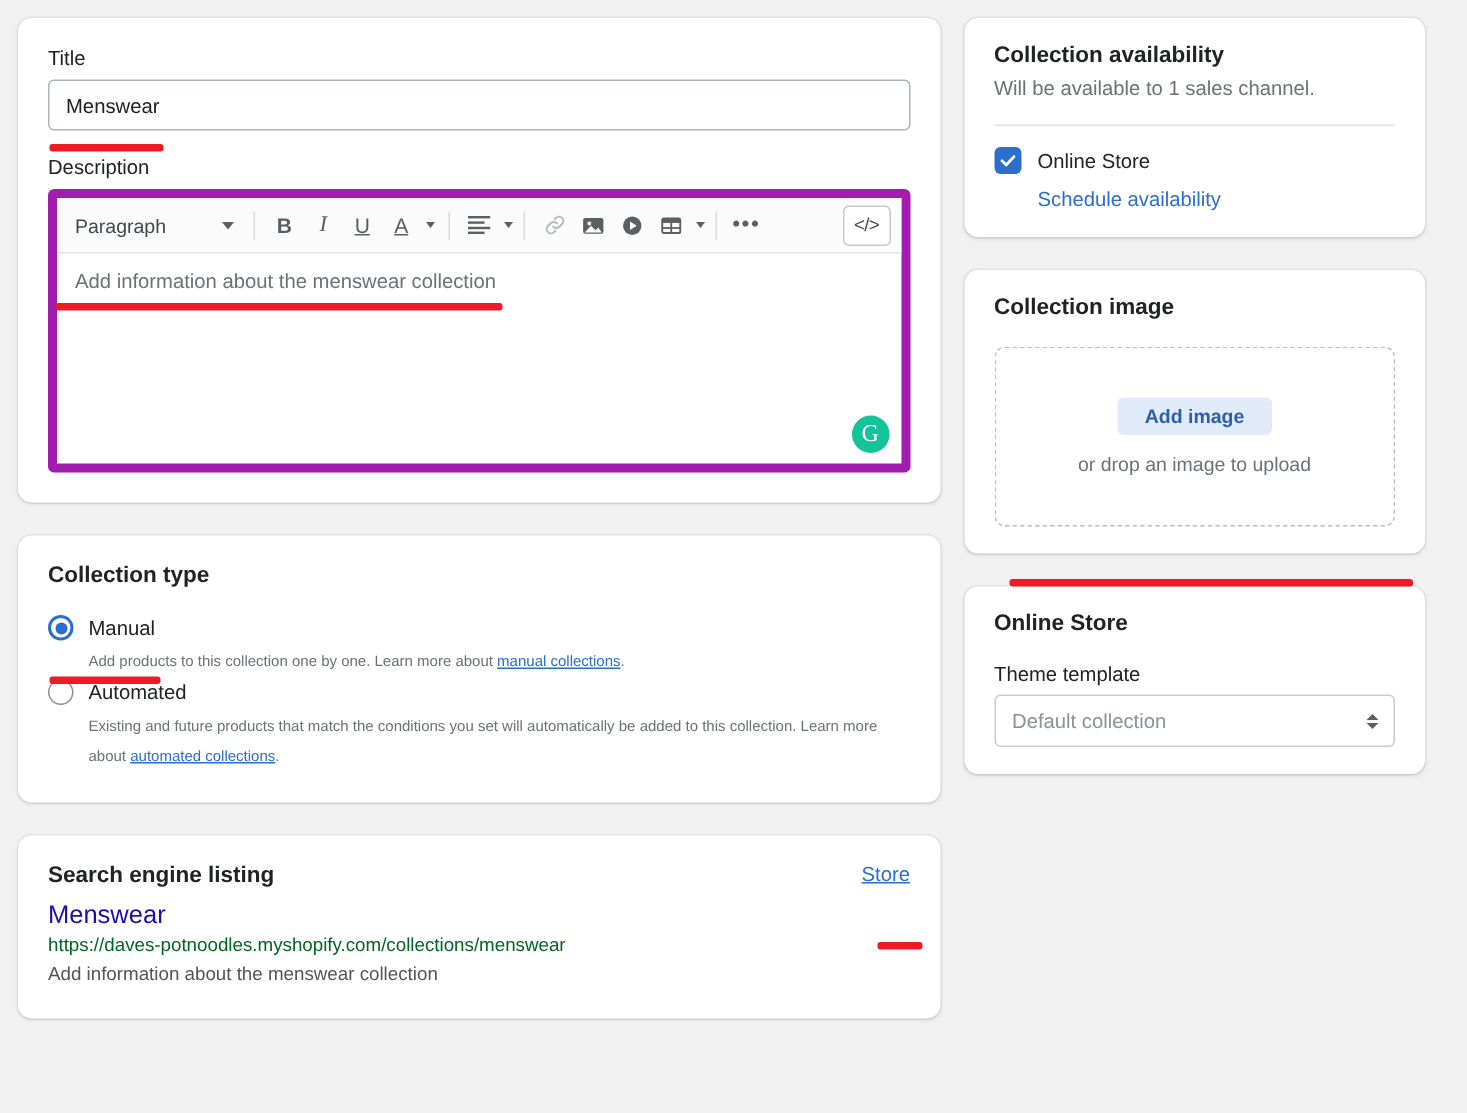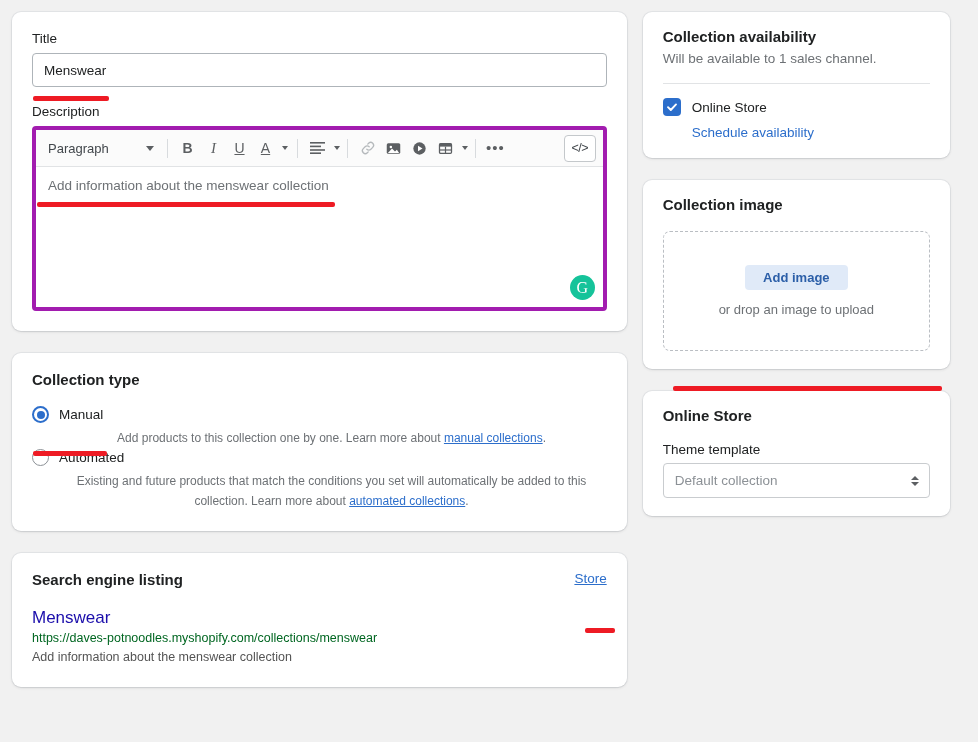--- a/index.html
+++ b/index.html
@@ -43,21 +43,21 @@
     background: #fff;
     font-size: 13.5px;
     font-family: "Liberation Sans", sans-serif;
     color: #202223;
     padding: 0 11px;
     outline: none;
   }
 
   
   .editor {
-    border: 4px solid #a21caf;
+    border: 6px solid #a21caf;
     border-radius: 4px;
     overflow: hidden;
     background: #fff;
   }
   .editor-toolbar {
     display: flex;
     align-items: center;
     height: 37px;
     background: #fbfbfb;
     border-bottom: 1px solid #e1e3e5;
@@ -161,26 +161,25 @@
     content: "";
     position: absolute;
     left: 50%; top: 50%;
     transform: translate(-50%,-50%);
     width: 8px; height: 8px;
     border-radius: 50%;
     background: #2c6ecb;
   }
   .radio-label { font-size: 13.5px; color: #202223; }
   .radio-help {
-    font-size: 12px;
+    font-size: 10px;
     color: #6d7175;
     margin: 5px 0 0 27px;
     line-height: 20px;
     max-width: 545px;
-    text-align: center;
   }
   a.link { color: #2c6ecb; text-decoration: underline; cursor: pointer; }
 
   
   .seo-head { display: flex; align-items: flex-start; justify-content: space-between; }
   .seo-title {
     font-size: 17px;
     color: #1a0dab;
     margin: 8px 0 1px 0;
     cursor: pointer;
@@ -380,21 +379,21 @@
           <span class="radio-label">Automated</span>
         </div>
         <div class="radio-help">
           <span>Existing and future products that match the conditions you set will automatically be added to this collection. Learn more about </span><a class="link">automated collections</a><span>.</span>
         </div>
       </div>
     </div>
 
     <div class="card">
       <div class="seo-head">
-        <div class="section-title" style="margin-bottom:12px;">Search engine listing</div>
+        <div class="section-title" style="margin-bottom:0;">Search engine listing</div>
         <a class="edit-link">Store</a>
       </div>
       <div class="seo-title">Menswear</div>
       <div class="seo-url">https://daves-potnoodles.myshopify.com/collections/menswear</div>
       <div class="seo-desc">Add information about the menswear collection</div>
     </div>
 
   </div>
 
   <div class="col-right">

